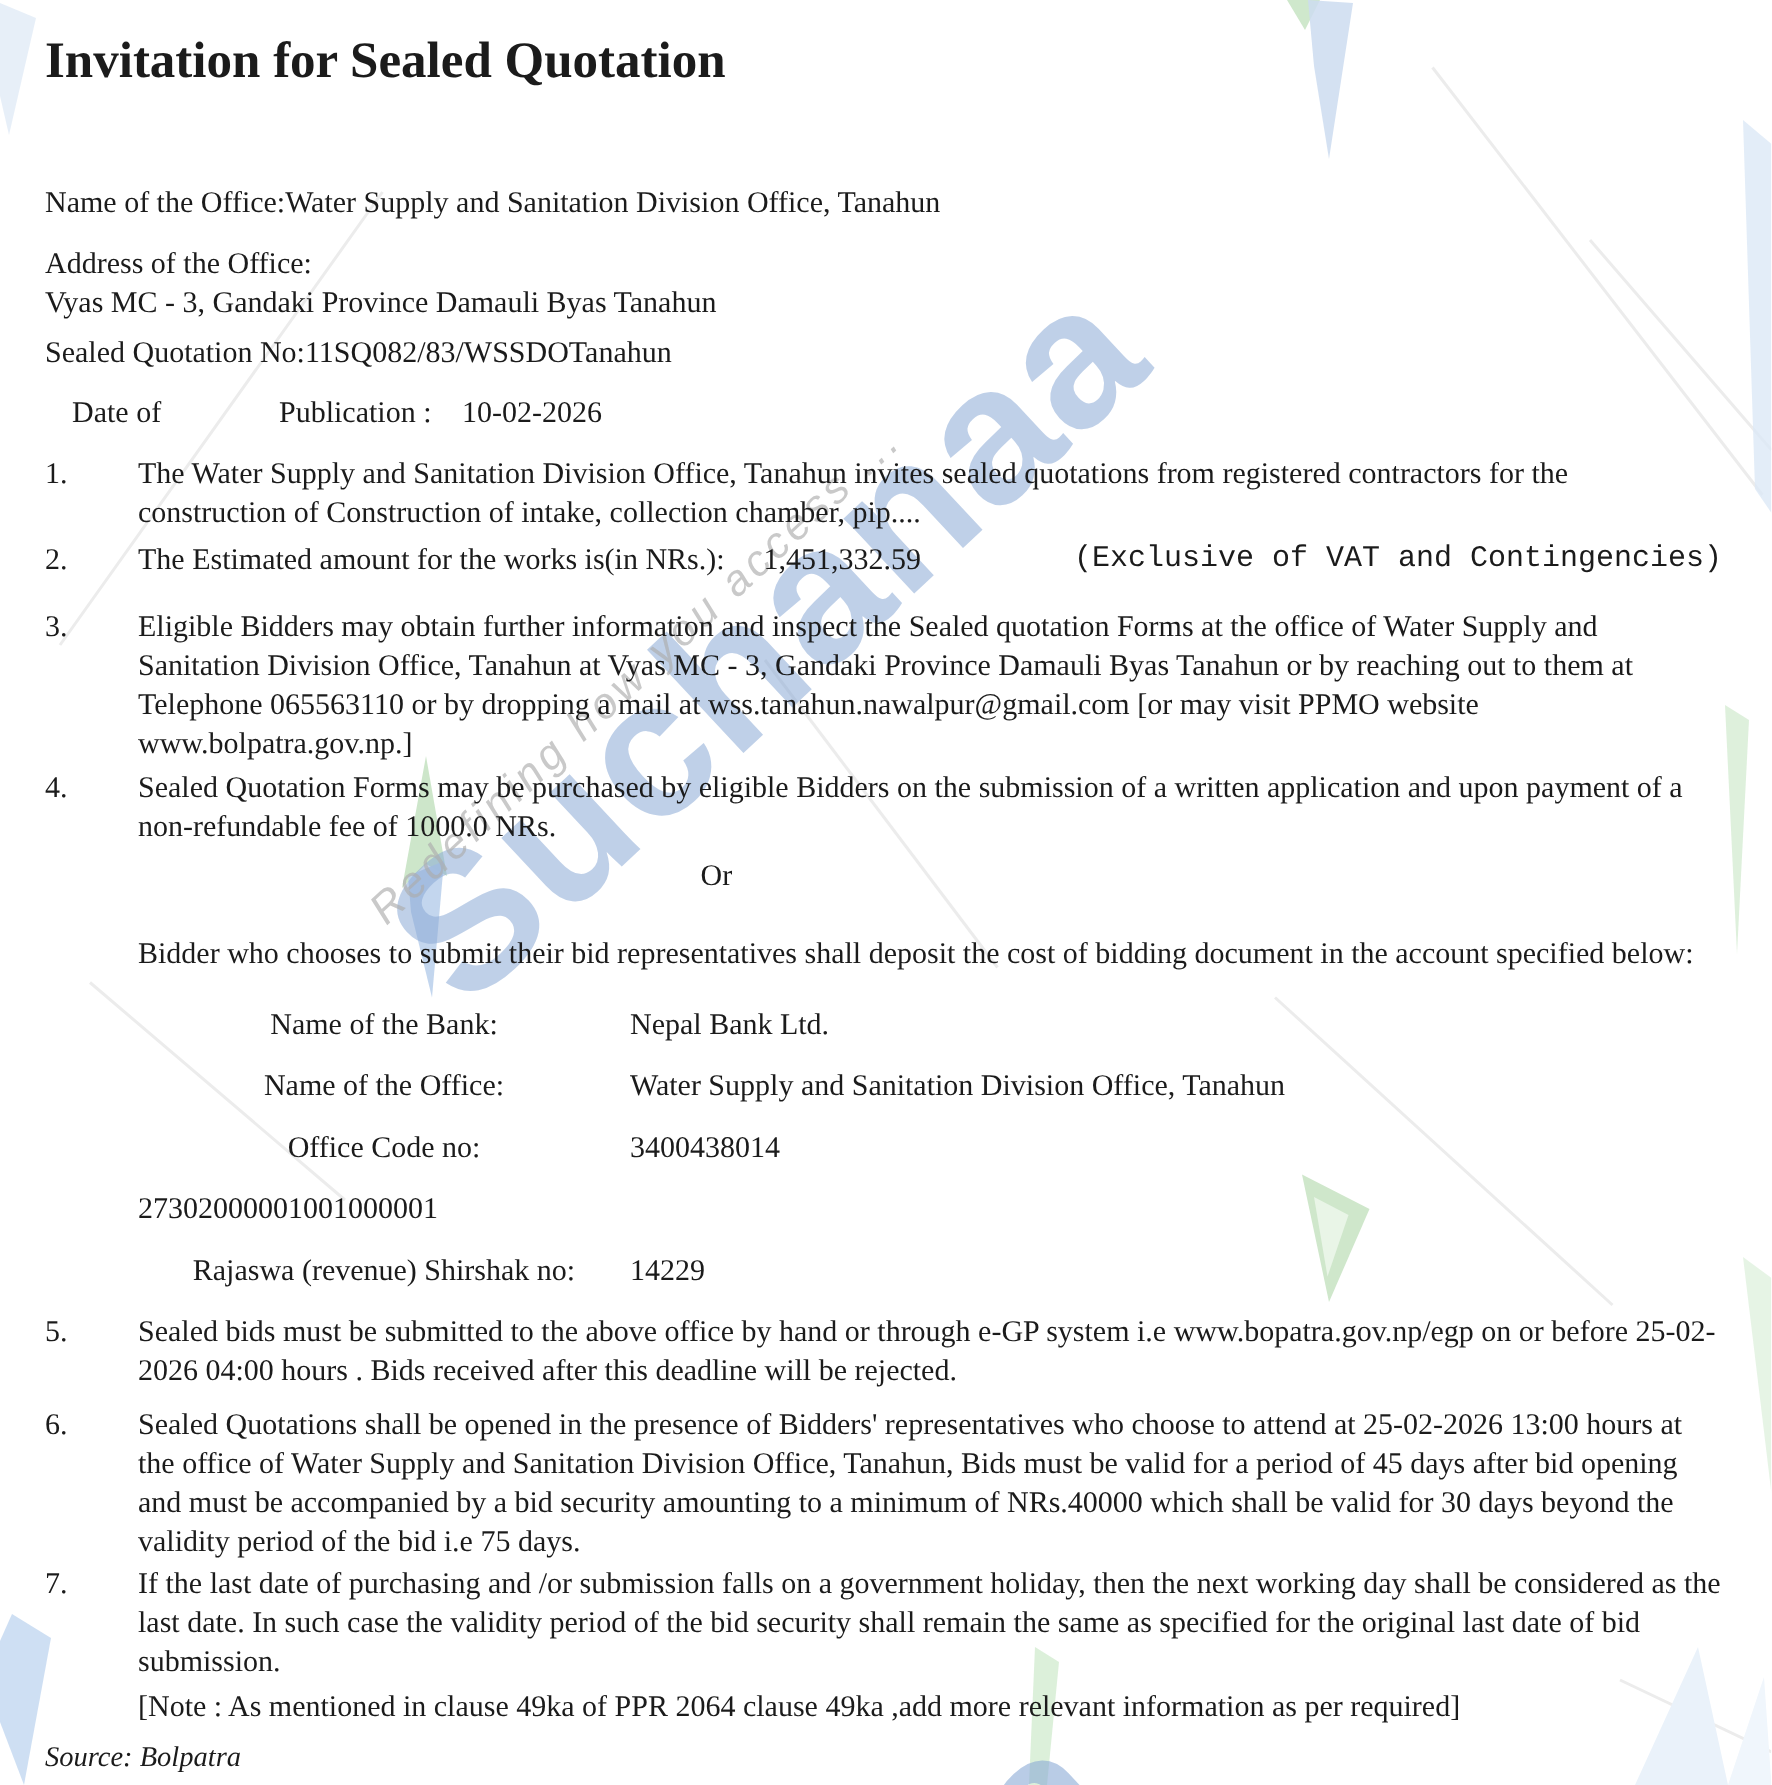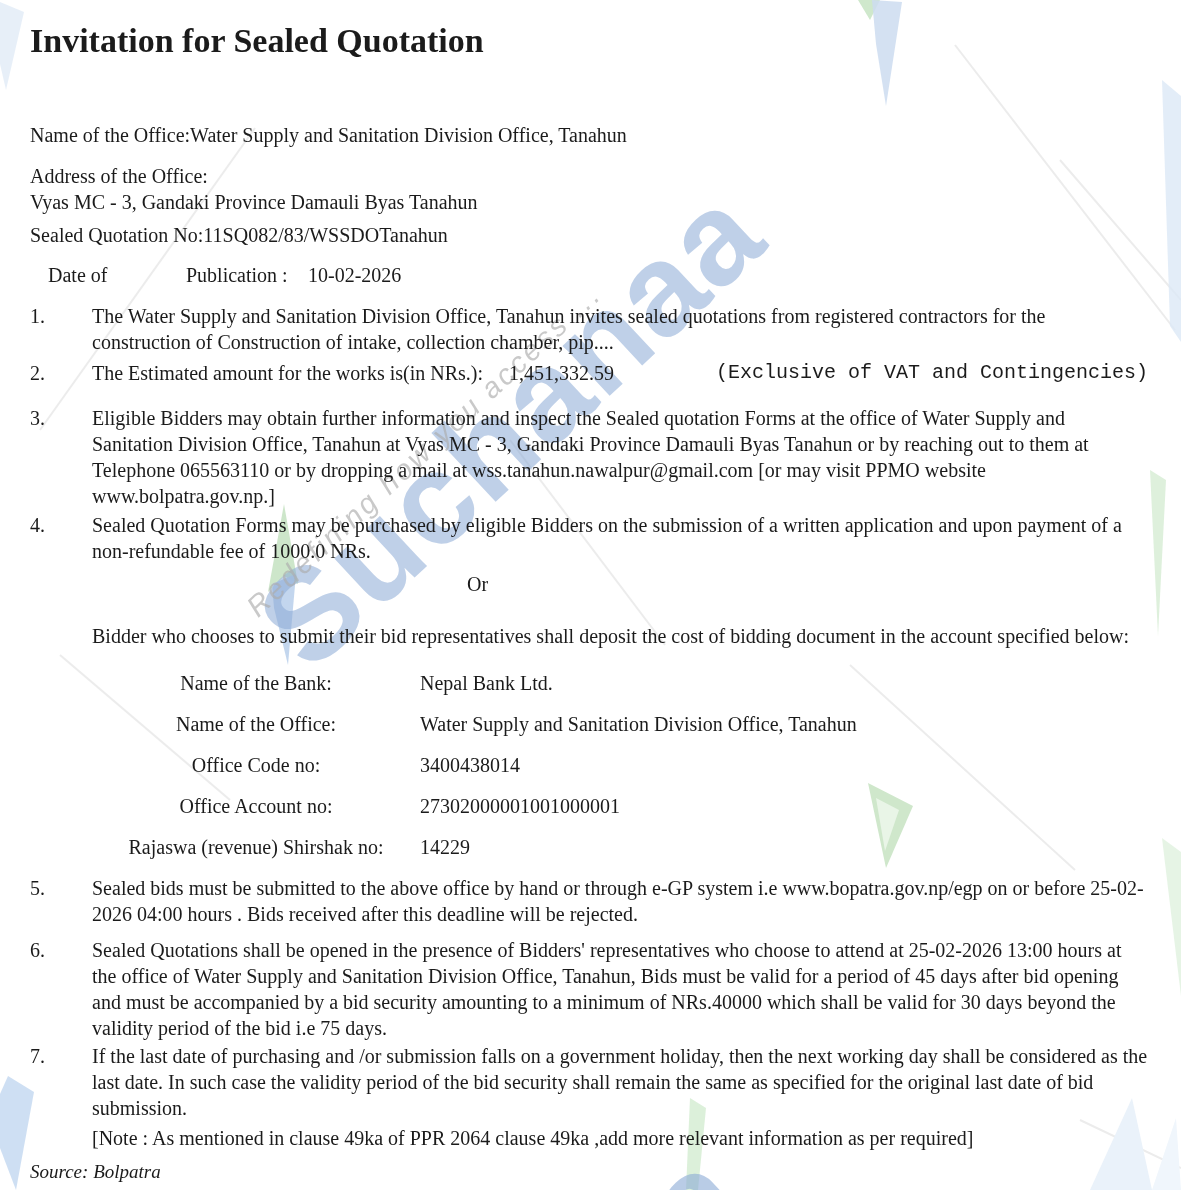--- a/index.html
+++ b/index.html
@@ -157,21 +157,20 @@
       </div>
       <div class="bank-row">
         <span class="bank-label">Name of the Office:</span>
         <span class="bank-value">Water Supply and Sanitation Division Office, Tanahun</span>
       </div>
       <div class="bank-row">
         <span class="bank-label">Office Code no:</span>
         <span class="bank-value">3400438014</span>
       </div>
       <div class="bank-row">
-        <span class="bank-label">Office Account no:</span>
         <span class="bank-value">27302000001001000001</span>
       </div>
       <div class="bank-row">
         <span class="bank-label">Rajaswa (revenue) Shirshak no:</span>
         <span class="bank-value">14229</span>
       </div>
     </div>
 
     <div class="clause c5">
       <span class="num">5.</span>

